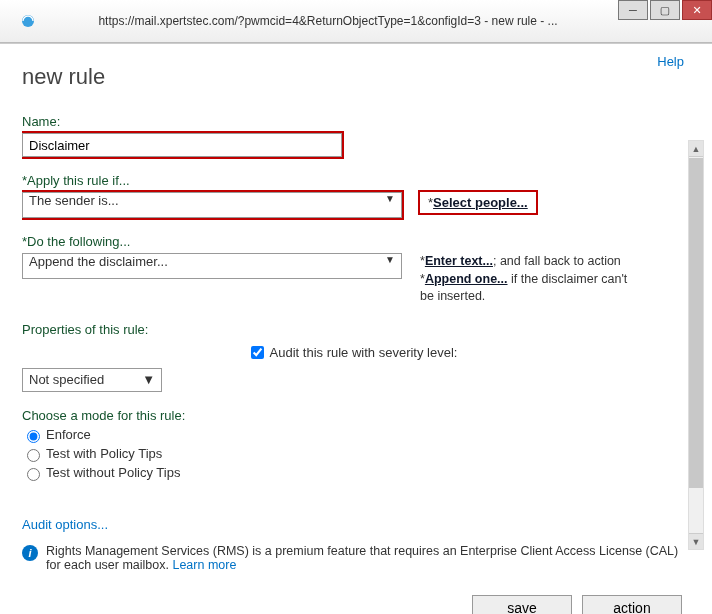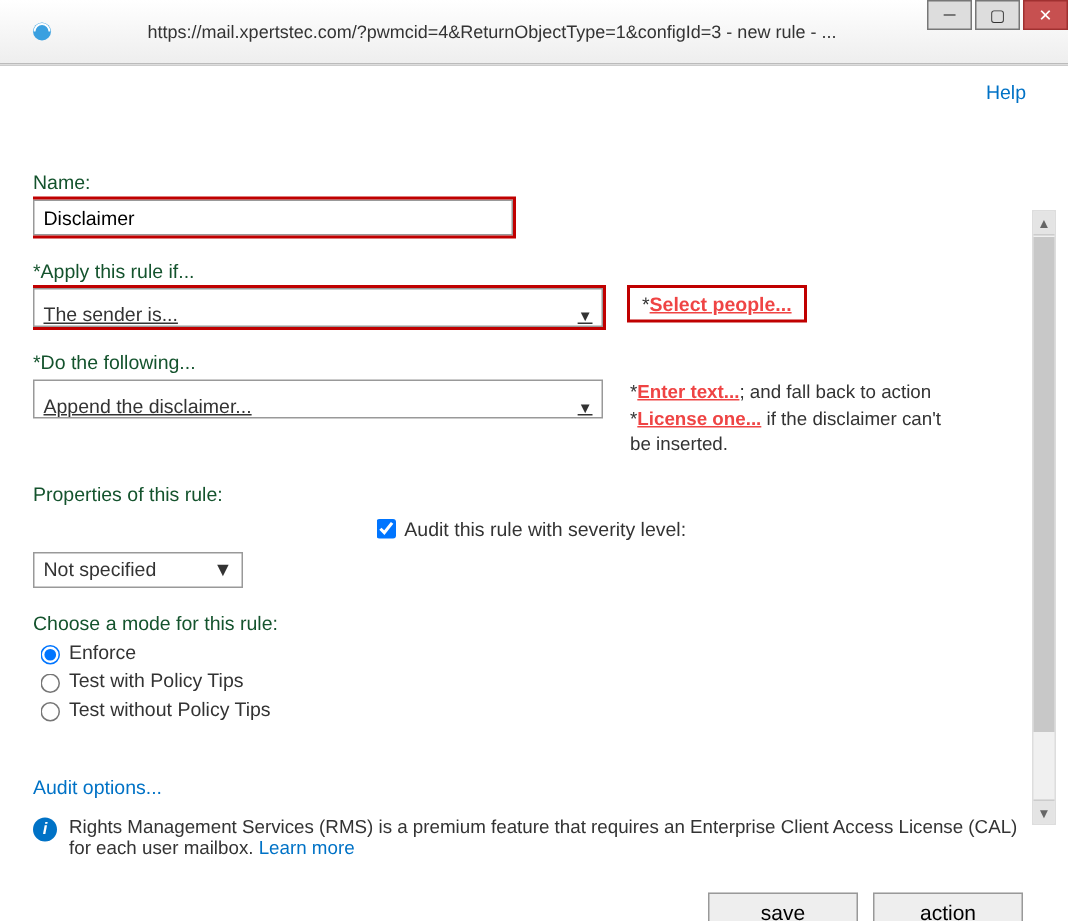--- a/index.html
+++ b/index.html
@@ -20,26 +20,26 @@
   .help { position:absolute; top:10px; right:28px; color:#0072c6; font-size:13px; cursor:pointer; }
   h1.page-title { font-size: 22px; font-weight: 200; color:#444; margin: 6px 0 26px 0; }
 
   .scroll-area { position:absolute; top:70px; left:22px; right:30px; bottom:60px; overflow:hidden; }
   .field-block { margin-bottom: 16px; }
   .label { font-size: 13px; color:#14532d; margin-bottom: 4px; display:block; }
 
   .name-input { width: 320px; height: 24px; border:1px solid #999; padding: 2px 6px; font-size:13px; }
   .red-box { outline: 2px solid #c00000; outline-offset: 0; }
 
-  .dropdown { width: 380px; height: 26px; border:1px solid #999; background:#fff; display:flex; align-items:flex-end; justify-content:space-between; padding: 0 6px; cursor:pointer;text-decoration:underline; }
+  .dropdown { width: 380px; height: 26px; border:1px solid #999; background:#fff; display:flex; align-items:flex-start; justify-content:space-between; padding: 0 6px; cursor:pointer; }
   .dropdown .arrow { font-size:10px; color:#333; }
 
   .row-flex { display:flex; align-items:flex-start; }
   .side-link-area { margin-left: 18px; font-size:13px; color:#333; }
-  .link { color:#ef4444; text-decoration:underline; font-weight:bold; cursor:pointer; }
+  .link { color:#0f172a; text-decoration:underline; font-weight:bold; cursor:pointer; }
   .asterisk { color:#333; }
 
   .side-text { max-width: 220px; margin-left: 18px; font-size:12.5px; color:#333; line-height:1.4; }
 
   .checkbox-row { display:flex; align-items:center; margin: 6px 0; justify-content: center; }
   .checkbox-row input { margin-right: 6px; }
 
   .small-dropdown { width: 140px; height: 24px; border:1px solid #999; background:#fff; display:flex; align-items:center; justify-content:space-between; padding:0 6px; cursor:pointer; font-size:13px; }
 
   .radio-group { margin-top: 4px; }
@@ -77,20 +77,21 @@
   <div class="winbtns">
     <div class="winbtn">─</div>
     <div class="winbtn">▢</div>
     <div class="winbtn close">✕</div>
   </div>
 </div>
 
 <div class="popup">
   <div class="popup-inner">
     <span class="help">Help</span>
+    <h1 class="page-title">new rule</h1>
 
     <div class="scroll-area">
 
       
       <div class="field-block">
         <span class="label">Name:</span>
         <input class="name-input red-box" type="text" value="Disclaimer" style="">
       </div>
 
       
@@ -109,21 +110,21 @@
 
       
       <div class="field-block">
         <span class="label">*Do the following...</span>
         <div class="row-flex">
           <div class="dropdown" style="width:380px">
             <span>Append the disclaimer...</span>
             <span class="arrow">▼</span>
           </div>
           <div class="side-text">
-            <span>*</span><span class="link">Enter text...</span><span>; and fall back to action *</span><span class="link">License one...</span><span> if the disclaimer can't be inserted.</span>
+            <span>*</span><span class="link">Enter text...</span><span>; and fall back to action *</span><span class="link">Append one...</span><span> if the disclaimer can't be inserted.</span>
           </div>
         </div>
       </div>
 
       
       <div class="field-block">
         <span class="label">Properties of this rule:</span>
         <div class="checkbox-row">
           <input type="checkbox" checked="" style="">
           <span>Audit this rule with severity level:</span>

